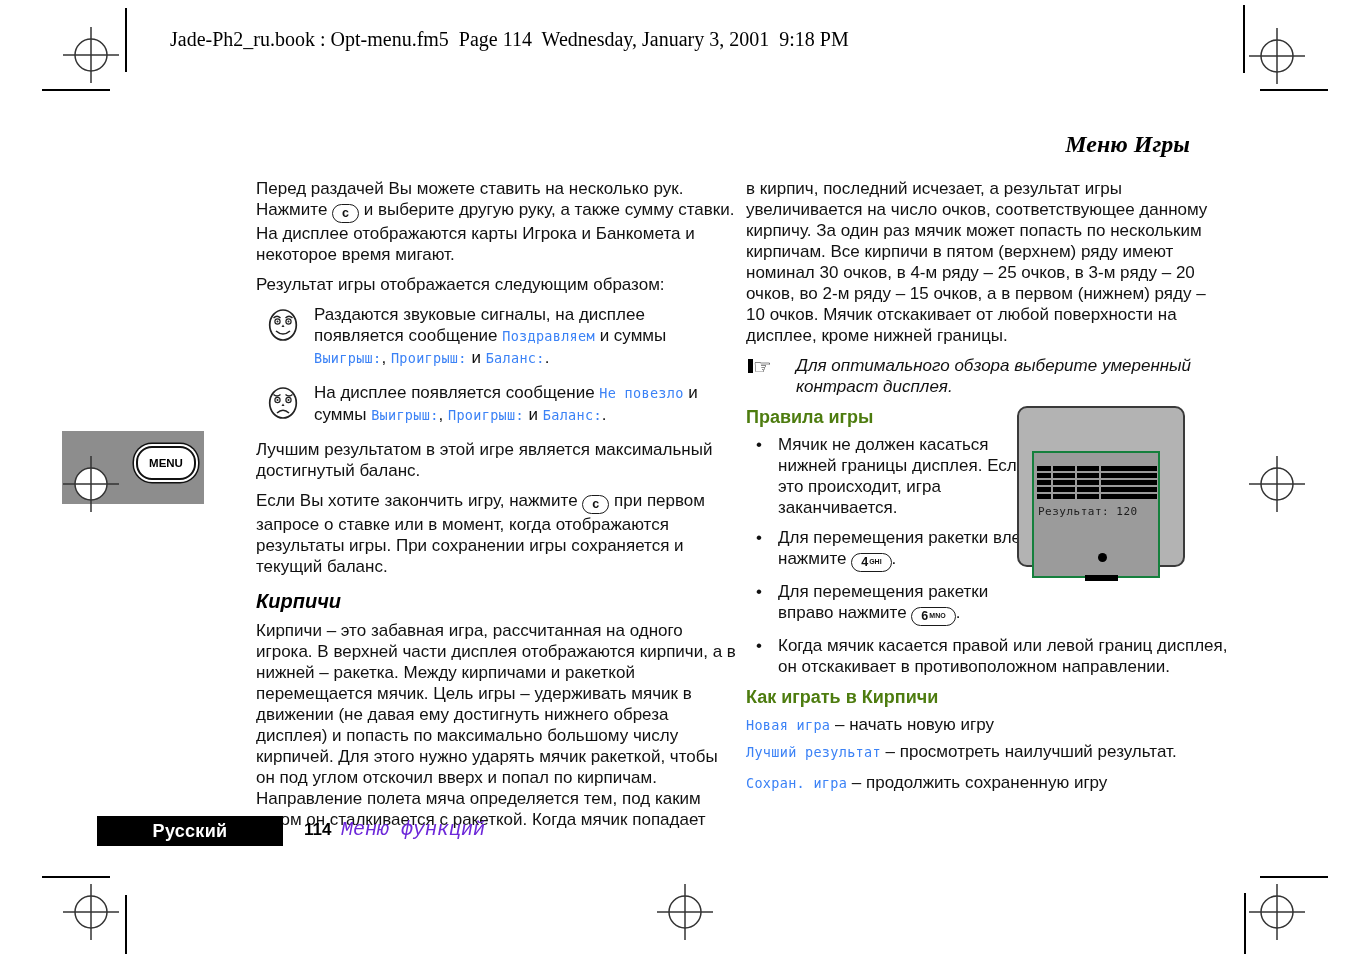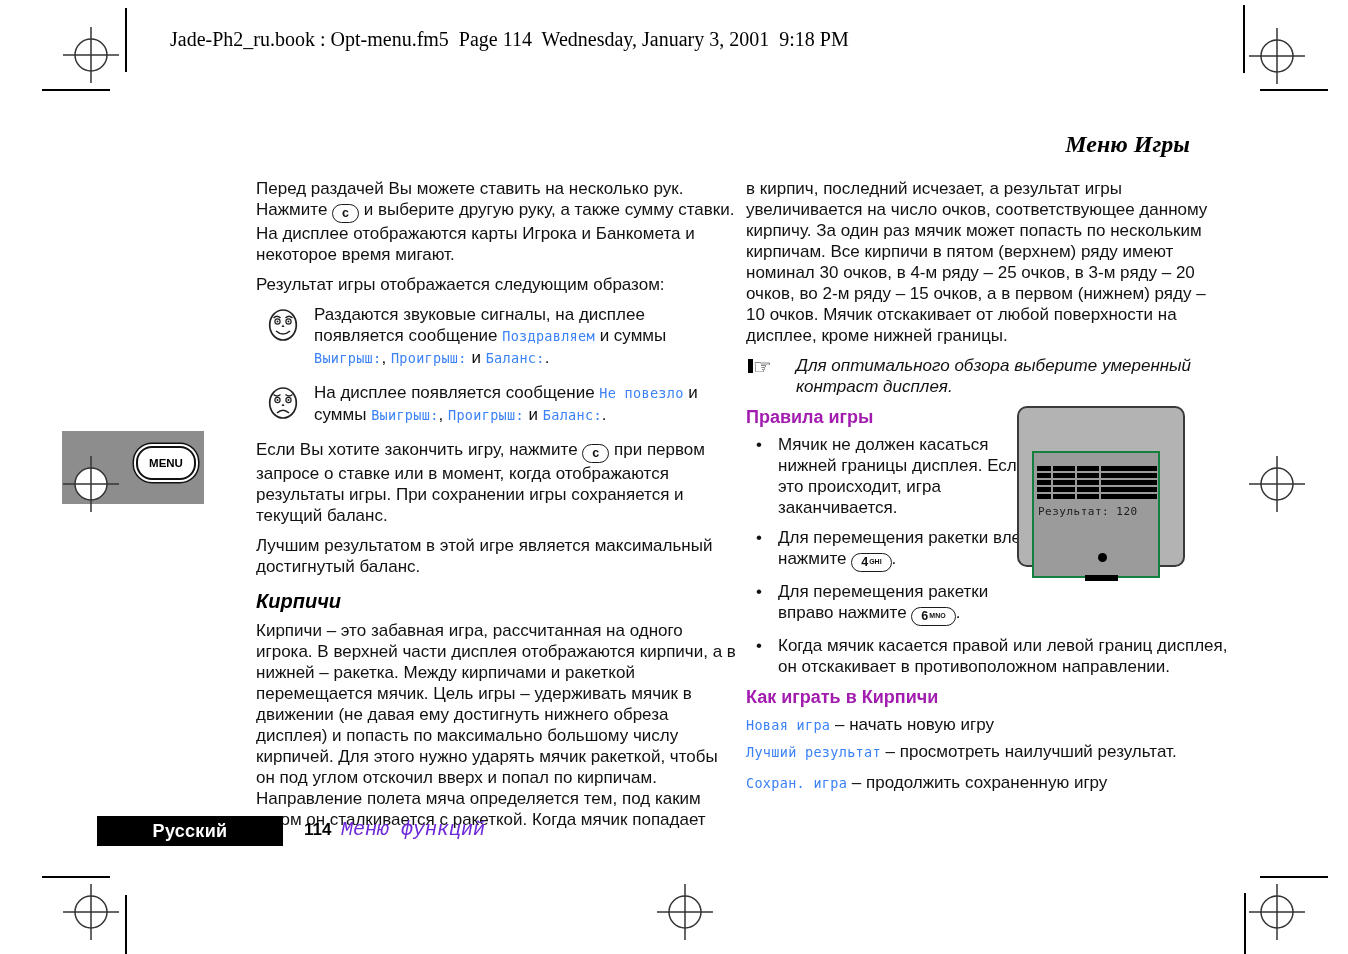--- a/index.html
+++ b/index.html
@@ -27,21 +27,21 @@
   .key-oval{display:inline-block;border:1.6px solid #1a1a1a;border-radius:10px;height:17px;
             line-height:16px;padding:0 9px;font-weight:bold;font-size:12.5px;vertical-align:-2px;
             background:#fff;}
   .key-letters{font-size:7px;font-weight:bold;vertical-align:2px;margin-left:1px;}
 
   .smiley-row{display:flex;gap:16px;margin:0 0 13px 12px;}
   .smiley{flex:0 0 30px;padding-top:4px;}
   .smiley-text{flex:1;}
 
   .h-italic{font-size:20px;font-weight:bold;font-style:italic;margin:14px 0 8px 0;color:#000;}
-  .h-bold{font-size:18px;font-weight:bold;margin:10px 0 6px 0;color:#a21caf;}
+  .h-bold{font-size:18px;font-weight:bold;margin:10px 0 6px 0;color:#4d7c0f;}
 
   .note-row{display:flex;margin:4px 0 8px 0;font-style:italic;}
   .note-icon{flex:0 0 48px;padding-left:2px;font-style:normal;}
   .note-icon .book{display:inline-block;width:5px;height:14px;background:#000;vertical-align:-2px;}
   .note-icon .hand{font-size:21px;vertical-align:-3px;}
 
   .bullet-row{display:flex;margin:0 0 9px 10px;}
   .bullet-dot{flex:0 0 22px;}
   .bullet-text{flex:1;}
   .bullet-narrow .bullet-text{max-width:268px;}
@@ -163,23 +163,23 @@
           <circle cx="20.5" cy="14" r="2.6" fill="none" stroke="#222" stroke-width="1.2"></circle>
           <circle cx="9.5" cy="14" r="1" fill="#222"></circle>
             <circle cx="20.5" cy="14" r="1" fill="#222"></circle>
           <path d="M13.5,20 L16.5,20 L15,17.5 Z" fill="#222"></path>
           <path d="M9,27 Q15,21.5 21,27" fill="none" stroke="#222" stroke-width="1.6"></path>
         </svg>
       </span>
       <span class="smiley-text"><span>На дисплее появляется сообщение </span><span class="lcd">Не повезло</span><span> и суммы </span><span class="lcd">Выигрыш:</span><span>, </span><span class="lcd">Проигрыш:</span><span> и </span><span class="lcd">Баланс:</span><span>.</span></span>
     </div>
 
+    <p style="margin-top:8px;">Лучшим результатом в этой игре является максимальный достигнутый баланс.</p>
+
     <p><span>Если Вы хотите закончить игру, нажмите </span><span class="key-oval">c</span><span> при первом запросе о ставке или в момент, когда отображаются результаты игры. При сохранении игры сохраняется и текущий баланс.</span></p>
-
-    <p style="margin-top:8px;">Лучшим результатом в этой игре является максимальный достигнутый баланс.</p>
 
     <div class="h-italic">Кирпичи</div>
 
     <p>Кирпичи – это забавная игра, рассчитанная на одного игрока. В верхней части дисплея отображаются кирпичи, а в нижней – ракетка. Между кирпичами и ракеткой перемещается мячик. Цель игры – удерживать мячик в движении (не давая ему достигнуть нижнего обреза дисплея) и попасть по максимально большому числу кирпичей. Для этого нужно ударять мячик ракеткой, чтобы он под углом отскочил вверх и попал по кирпичам. Направление полета мяча определяется тем, под каким углом он сталкивается с ракеткой. Когда мячик попадает</p>
   </div>
 
   <div class="col col-right">
     <p>в кирпич, последний исчезает, а результат игры увеличивается на число очков, соответствующее данному кирпичу. За один раз мячик может попасть по нескольким кирпичам. Все кирпичи в пятом (верхнем) ряду имеют номинал 30 очков, в 4-м ряду – 25 очков, в 3-м ряду – 20 очков, во 2-м ряду – 15 очков, а в первом (нижнем) ряду – 10 очков.  Мячик отскакивает от любой поверхности на дисплее, кроме нижней границы.</p>
 
     <div class="note-row">

